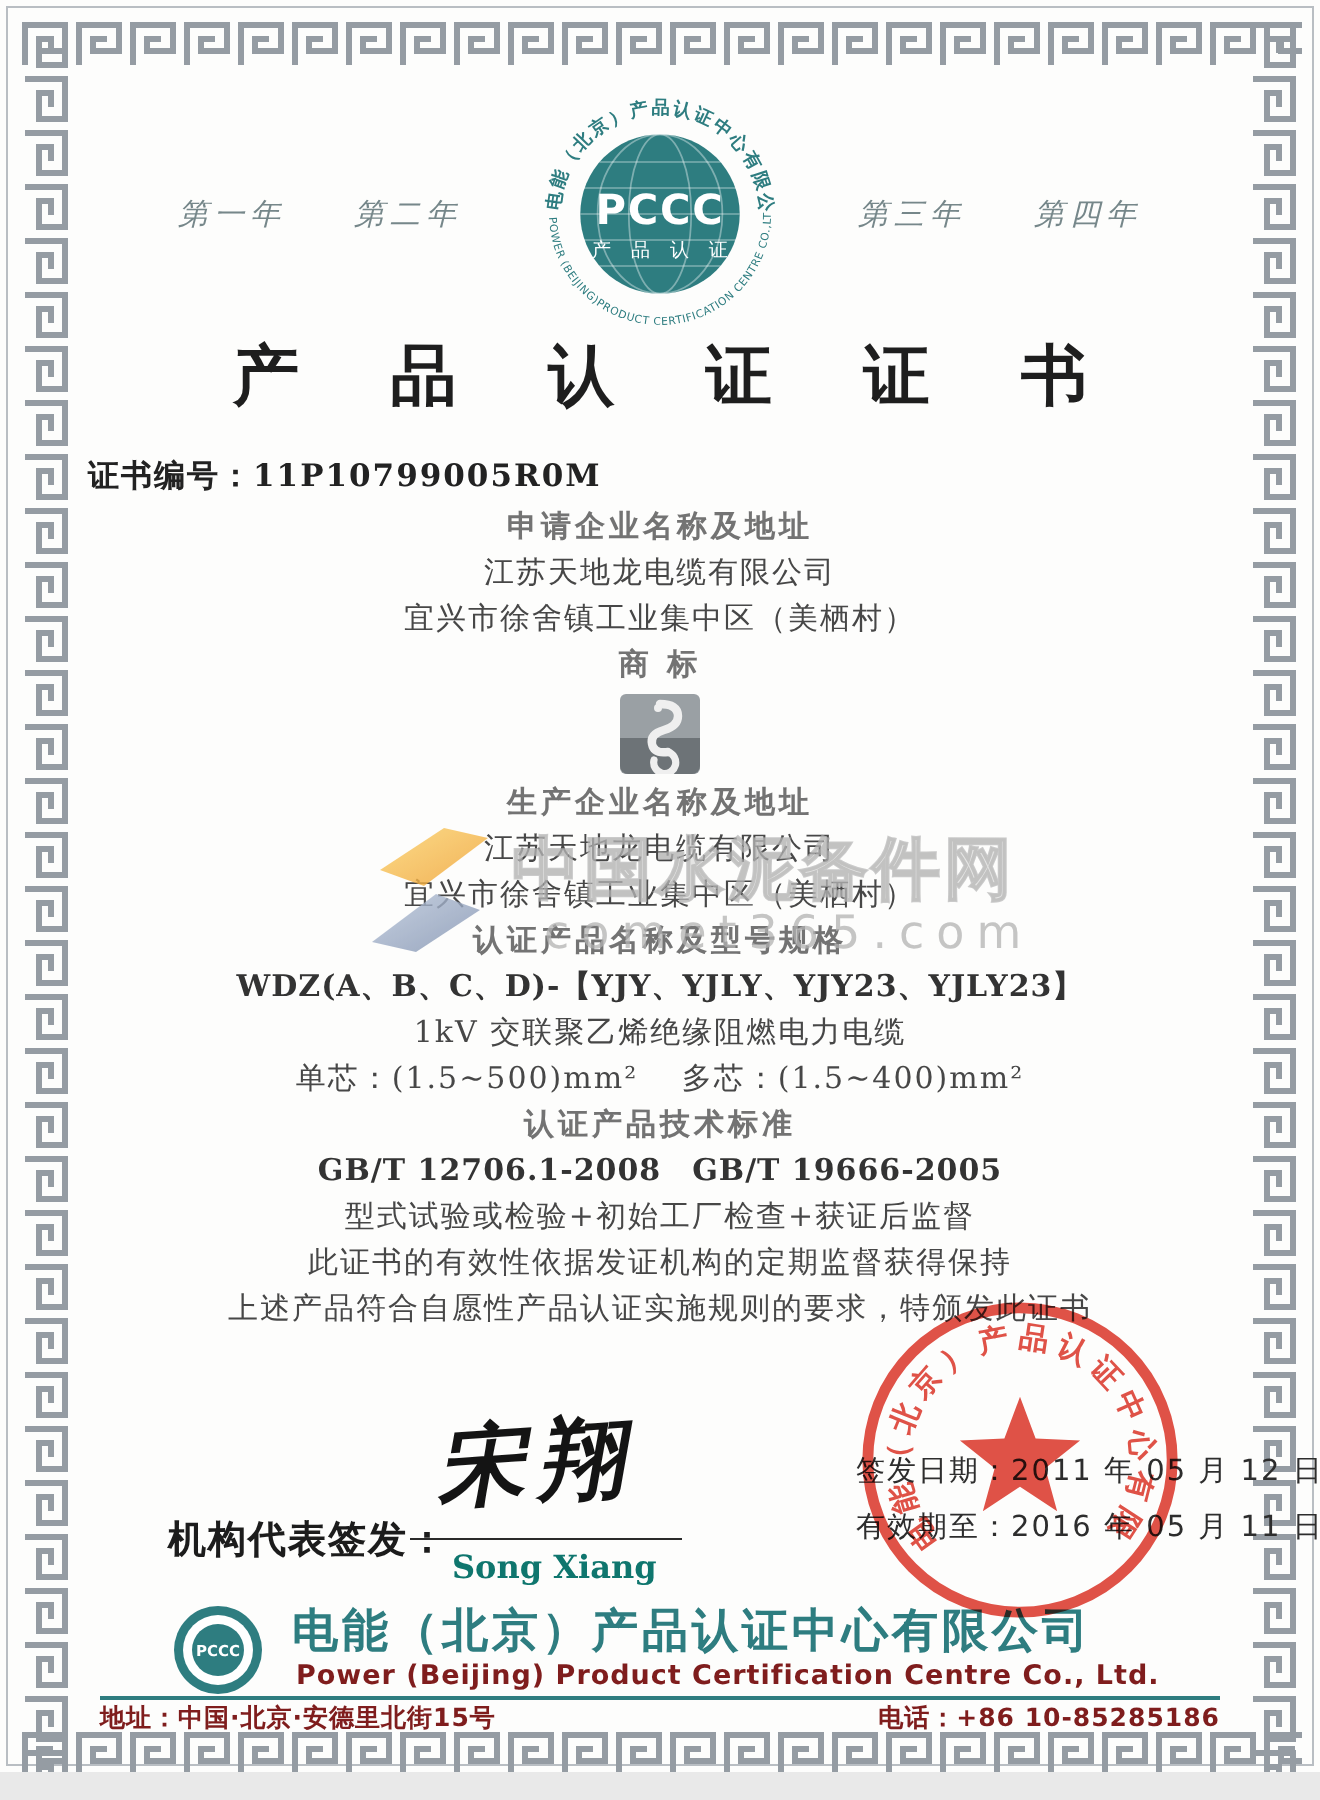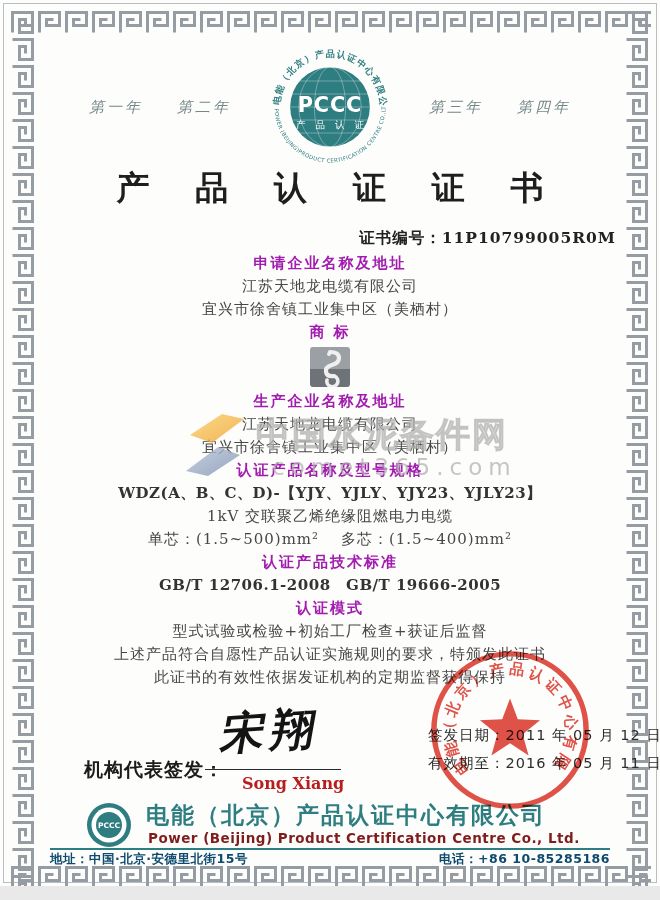--- a/index.html
+++ b/index.html
@@ -9,60 +9,60 @@
   .band{position:absolute;}
   
   .header-row{position:absolute;top:42px;left:44px;width:572px;display:flex;
               align-items:center;justify-content:center;gap:34px;}
   .year{font-size:15px;color:#76878a;font-style:italic;letter-spacing:3px;white-space:nowrap;}
   .logo-svg{width:130px;height:130px;flex:0 0 auto;}
   
   .title{position:absolute;top:166px;left:44px;width:572px;text-align:center;
          font-family:Liberation Mono, monospace;font-weight:bold;font-size:33px;
          letter-spacing:13px;padding-left:13px;box-sizing:border-box;color:#1e1e1e;}
-  .certno{position:absolute;top:228px;left:44px;width:572px;text-align:right;
+  .certno{position:absolute;top:228px;left:44px;width:572px;text-align:left;
           font-size:15.5px;font-weight:bold;color:#222;letter-spacing:1px;}
   
   .rows{position:absolute;top:252px;left:44px;width:572px;text-align:center;}
   .row{height:23px;line-height:23px;font-size:15px;color:#474747;letter-spacing:1px;white-space:nowrap;}
-  .row.heading{font-weight:bold;color:#a21caf;letter-spacing:2px;}
+  .row.heading{font-weight:bold;color:#737373;letter-spacing:2px;}
   .row.model{font-weight:600;color:#333;letter-spacing:0.5px;}
   .tm-row{height:46px;display:flex;align-items:center;justify-content:center;}
   .tm-svg{width:40px;height:40px;}
   
   .watermark{position:absolute;left:182px;top:408px;width:330px;height:86px;z-index:6;pointer-events:none;}
   .wm-logo{position:absolute;left:0;top:6px;width:66px;height:62px;opacity:.8;}
   .wm-cn{position:absolute;left:74px;top:4px;font-family:Liberation Serif, serif;
          font-size:34px;font-weight:bold;letter-spacing:2px;color:rgba(190,190,190,0.40);
          -webkit-text-stroke:1px rgba(175,175,175,0.65);white-space:nowrap;}
   .wm-url{position:absolute;left:90px;top:46px;font-family:"DejaVu Sans", sans-serif;
           font-size:23px;letter-spacing:6px;color:rgba(178,178,178,0.75);white-space:nowrap;}
   
   .sign-label{position:absolute;left:84px;top:757px;font-family:"DejaVu Sans", sans-serif;
               font-weight:bold;font-size:19px;color:#1c1c1c;letter-spacing:1px;}
   .sign-name{position:absolute;left:218px;top:702px;font-size:44px;font-weight:600;
              font-style:italic;letter-spacing:6px;color:#141414;
              transform:rotate(-4deg);}
   .sign-line{position:absolute;left:205px;top:769px;width:136px;border-top:1.5px solid #2a2a2a;}
-  .sign-en{position:absolute;left:242px;top:774px;font-size:16px;font-weight:bold;color:#b91c1c;}
+  .sign-en{position:absolute;left:226px;top:774px;font-size:16px;font-weight:bold;color:#0f766e;}
   .date-line{position:absolute;left:428px;font-family:"DejaVu Sans", sans-serif;
              font-size:14.5px;color:#2d2d2d;letter-spacing:1px;white-space:nowrap;z-index:3;}
   .date-issue{top:726px;} .date-valid{top:754px;}
   .seal{position:absolute;left:426px;top:646px;width:168px;height:168px;z-index:5;
         opacity:.88;mix-blend-mode:multiply;}
   
   .footer-logo{position:absolute;left:86px;top:802px;width:46px;height:46px;}
   .footer-cn{position:absolute;left:146px;top:800px;width:470px;font-family:"DejaVu Sans", sans-serif;
              font-weight:bold;font-size:23px;letter-spacing:2px;color:#2e7d80;white-space:nowrap;}
   .footer-en{position:absolute;left:148px;top:830px;font-family:"DejaVu Sans", sans-serif;
              font-weight:bold;font-size:13.5px;letter-spacing:0.5px;color:#7f1d1d;white-space:nowrap;}
   .footer-rule{position:absolute;left:50px;top:848px;width:560px;height:2px;background:#2e7d80;}
   .footer-info{position:absolute;left:50px;top:851px;width:560px;display:flex;
                justify-content:space-between;font-family:"DejaVu Sans", sans-serif;
-               font-weight:bold;font-size:12.5px;color:#0c4a6e;letter-spacing:0.5px;}
+               font-weight:bold;font-size:12.5px;color:#7f1d1d;letter-spacing:0.5px;}
   .arc-cn{fill:#2e7d80;font-family:"DejaVu Sans", sans-serif;font-size:10.5px;font-weight:bold;letter-spacing:1.5px;}
   .arc-en{fill:#2e7d80;font-family:"DejaVu Sans", sans-serif;font-size:6.2px;letter-spacing:0.4px;}
   .seal-arc{fill:#dd3a2e;font-family:"DejaVu Sans", sans-serif;font-size:15px;font-weight:bold;letter-spacing:4px;}
 </style>
 </head>
 <body>
 
 <div class="page">
 
   <div class="outline"></div>
@@ -142,24 +142,23 @@
     </div>
     <div class="row heading">生产企业名称及地址</div>
     <div class="row">江苏天地龙电缆有限公司</div>
     <div class="row">宜兴市徐舍镇工业集中区（美栖村）</div>
     <div class="row heading">认证产品名称及型号规格</div>
     <div class="row model">WDZ(A、B、C、D)-【YJY、YJLY、YJY23、YJLY23】</div>
     <div class="row">1kV 交联聚乙烯绝缘阻燃电力电缆</div>
     <div class="row">单芯：(1.5~500)mm²　 多芯：(1.5~400)mm²</div>
     <div class="row heading">认证产品技术标准</div>
     <div class="row model">GB/T 12706.1-2008　GB/T 19666-2005</div>
-    <div class="row heading">认证模式</div>
     <div class="row">型式试验或检验+初始工厂检查+获证后监督</div>
+    <div class="row">此证书的有效性依据发证机构的定期监督获得保持</div>
     <div class="row">上述产品符合自愿性产品认证实施规则的要求，特颁发此证书</div>
-    <div class="row">此证书的有效性依据发证机构的定期监督获得保持</div>
   </div>
 
   <div class="watermark">
     <svg class="wm-logo" viewBox="0 0 66 62">
       <defs>
         <linearGradient id="wmO" x1="0" y1="0" x2="1" y2="1">
           <stop offset="0" stop-color="#fbd36b"></stop>
             <stop offset="1" stop-color="#f09f2e"></stop>
         </linearGradient>
         <linearGradient id="wmB" x1="0" y1="0" x2="1" y2="1">

